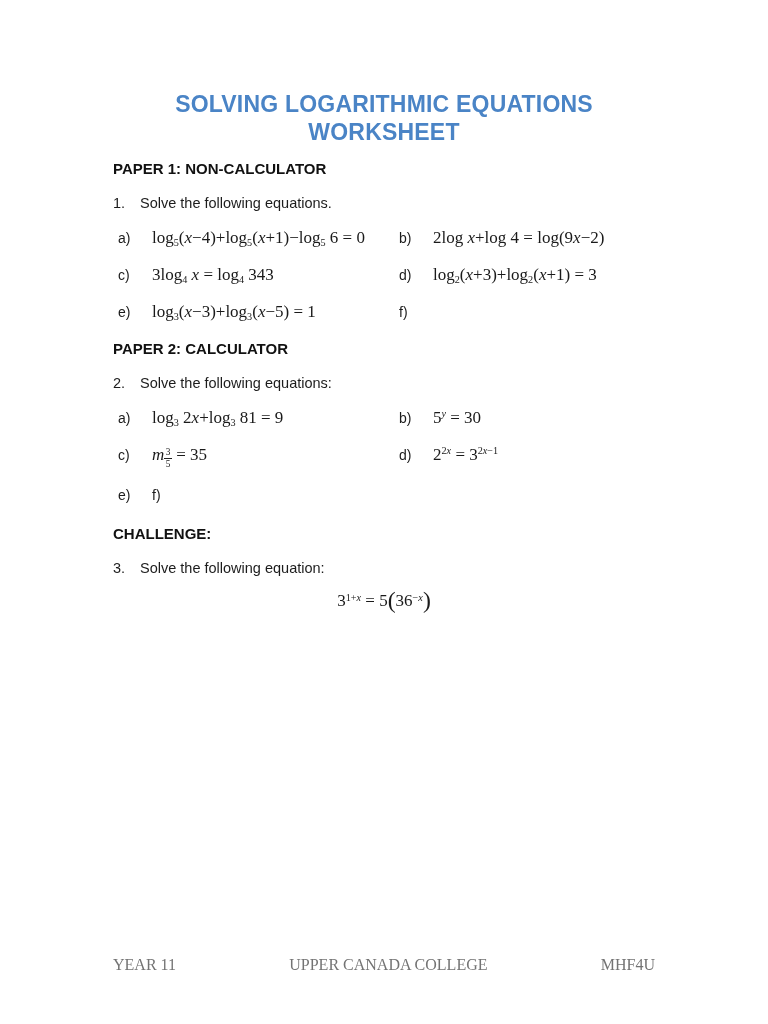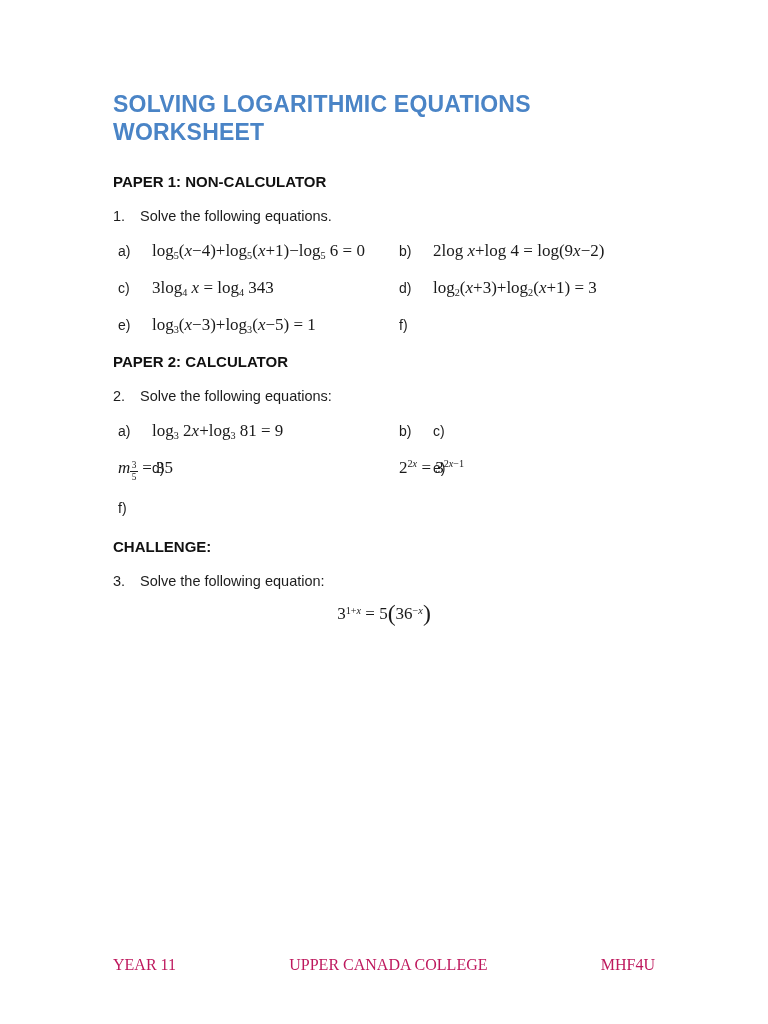--- a/index.html
+++ b/index.html
@@ -7,34 +7,34 @@
     position:relative;
     width:768px;height:1024px;
     background:#ffffff;
     box-sizing:border-box;
     padding:90px 113px 0 113px;
     font-family:"Liberation Sans", sans-serif;
     color:#1c1c1c;
     overflow:hidden;
   }
   .title{
-    text-align:left;
+    text-align:center;
     color:#4a84c6;
     font-weight:bold;
     font-size:23px;
     line-height:28px;
     letter-spacing:.2px;
   }
   .title span{display:block;}
   .section-heading{
     font-weight:bold;
     font-size:15px;
     line-height:18px;
     color:#111;
-    margin-top:27px;
+    margin-top:14px;
   }
   .h2-gap{margin-top:16px;}
   .h3-gap{margin-top:22px;}
   .instruction{
     display:flex;
     margin-top:17px;
     font-size:14.5px;
     line-height:17px;
     color:#1c1c1c;
   }
@@ -78,21 +78,21 @@
     text-align:center;
     margin-top:7px;
   }
   .footer{
     position:absolute;
     left:113px;right:113px;top:956px;
     display:flex;
     justify-content:space-between;
     font-family:"Liberation Serif", serif;
     font-size:16px;
-    color:#be185d;
+    color:#737373;
     text-align:right;
   }
 </style>
 </head>
 <body>
 
 <div class="page">
 
   <div class="title">
     <span>SOLVING LOGARITHMIC EQUATIONS</span>
@@ -126,20 +126,21 @@
 
   <div class="instruction">
     <span class="qnum">2.</span>
     <span>Solve the following equations:</span>
   </div>
 
   <div class="eq-grid">
     <span class="eq-label">a)</span>
     <span class="math">log<span class="sub">3</span> 2<i>x</i>+log<span class="sub">3</span> 81 = 9</span>
     <span class="eq-label">b)</span>
+    <span class="math">5<span class="sup"><i>y</i></span> = 30</span>
 
     <span class="eq-label">c)</span>
     <span class="math"><i>m</i><span class="frac">
           <span class="fnum">3</span>
           <span class="fden">5</span>
         </span> = 35</span>
     <span class="eq-label">d)</span>
     <span class="math">2<span class="sup">2<i>x</i></span> = 3<span class="sup">2<i>x</i>−1</span></span>
 
     <span class="eq-label">e)</span>

